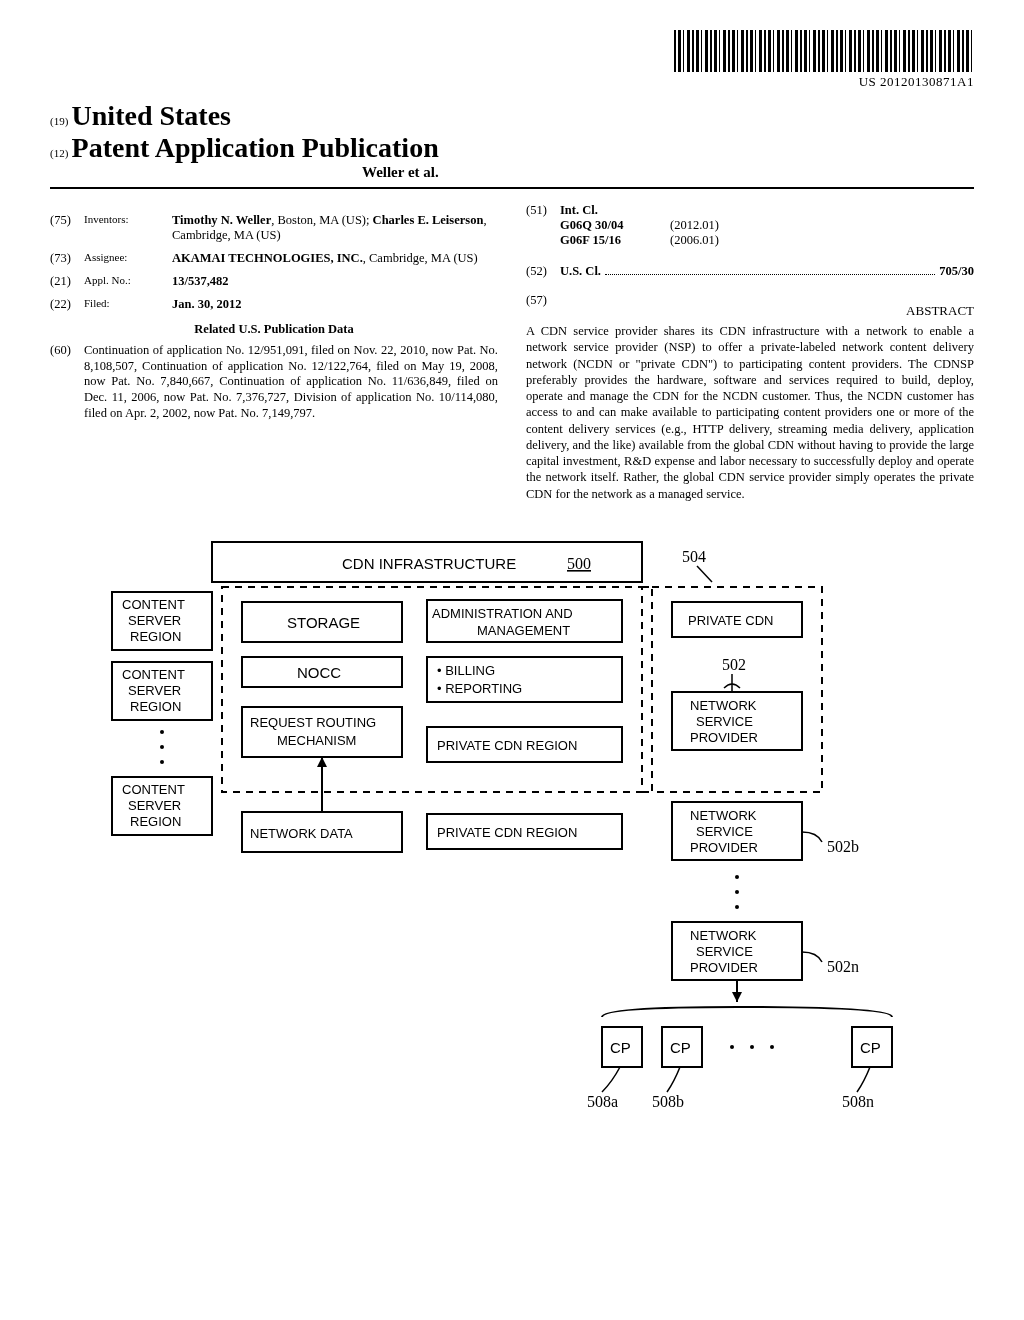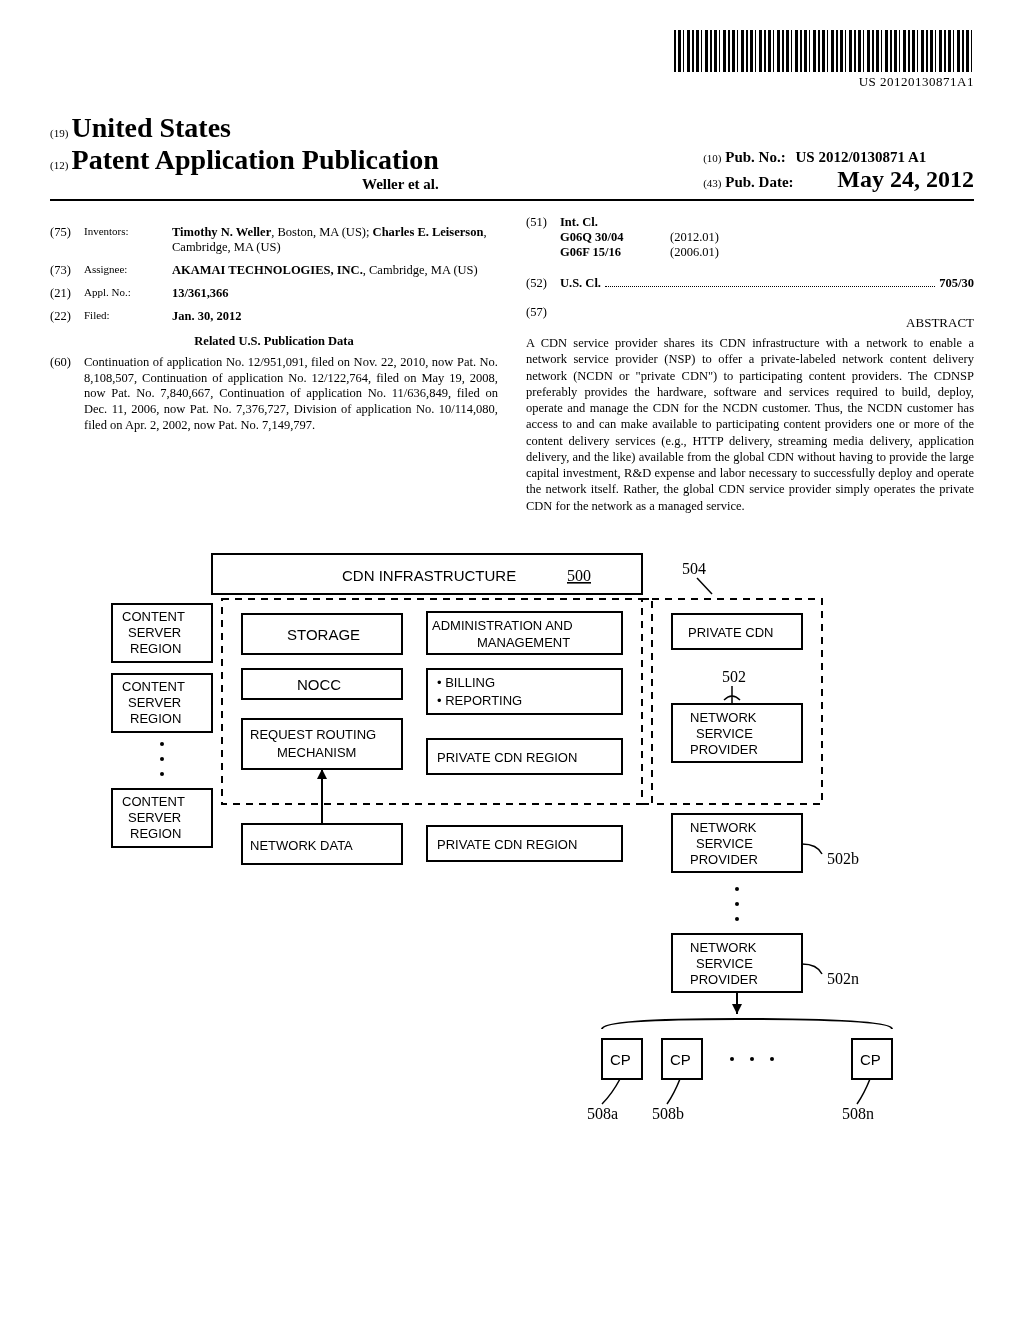--- a/index.html
+++ b/index.html
@@ -11,21 +11,21 @@
   padding: 30px 50px;
   width: 1024px;
   box-sizing: border-box;
 }
 .top-row { display:flex; justify-content:flex-end; align-items:flex-end; flex-direction:column; }
 .barcode {
   width: 300px; height: 42px;
   background: repeating-linear-gradient(90deg,#000 0 2px,#fff 2px 4px,#000 4px 7px,#fff 7px 9px,#000 9px 10px,#fff 10px 13px,#000 13px 16px,#fff 16px 18px);
 }
 .pubid-under { font-size: 13px; margin-top:2px; letter-spacing:0.5px; }
-.header-row { display:flex; justify-content:space-between; align-items:flex-end; margin-top:22px; }
+.header-row { display:flex; justify-content:space-between; align-items:flex-end; margin-top:10px; }
 .left-head { }
 .us { font-weight:bold; font-size:28px; }
 .pubtype { font-weight:bold; font-size:28px; }
 .authors-code { font-weight:bold; font-size:15px; }
 .sup { font-size:11px; }
 .right-head { font-size:15px; }
 .right-head .label { font-weight:bold; }
 .pubdate { font-weight:bold; font-size:24px; margin-left:40px;}
 .divider { border-top:2px solid #000; margin:6px 0 14px 0; }
 .columns { display:flex; gap:28px; }
@@ -64,32 +64,20 @@
     <div>
       <span class="sup">(19)</span>
       <span class="us">United States</span>
     </div>
     <div>
       <span class="sup">(12)</span>
       <span class="pubtype">Patent Application Publication</span>
     </div>
     <div class="authors-code" style="margin-left:28px;text-align:right;">Weller et al.</div>
   </div>
-  <div class="right-head">
-    <div>
-      <span class="sup">(10)</span>
-      <span class="label">Pub. No.:</span>
-      <span class="label" style="margin-left:6px;">US 2012/0130871 A1</span>
-    </div>
-    <div>
-      <span class="sup">(43)</span>
-      <span class="label">Pub. Date:</span>
-      <span class="pubdate">May 24, 2012</span>
-    </div>
-  </div>
 </div>
 
 <div class="divider"></div>
 
 <div class="columns">
   <div class="col">
     <div class="bibrow" style="margin-top:10px;">
       <div class="code">(75)</div>
       <div class="biblabel">Inventors:</div>
       <div class="bibval">
@@ -99,21 +87,21 @@
     <div class="bibrow">
       <div class="code">(73)</div>
       <div class="biblabel">Assignee:</div>
       <div class="bibval">
         <b>AKAMAI TECHNOLOGIES, INC.</b><span>, Cambridge, MA (US)</span>
       </div>
     </div>
     <div class="bibrow">
       <div class="code">(21)</div>
       <div class="biblabel">Appl. No.:</div>
-      <div class="bibval"><b>13/361,366</b></div>
+      <div class="bibval"><b>13/537,482</b></div>
     </div>
     <div class="bibrow">
       <div class="code">(22)</div>
       <div class="biblabel">Filed:</div>
       <div class="bibval"><b>Jan. 30, 2012</b></div>
     </div>
     <div class="related-head">Related U.S. Publication Data</div>
     <div class="bibrow">
       <div class="code">(60)</div>
       <div class="related-body">Continuation of application No. 12/951,091, filed on Nov. 22, 2010, now Pat. No. 8,108,507, Continuation of application No. 12/122,764, filed on May 19, 2008, now Pat. No. 7,840,667, Continuation of application No. 11/636,849, filed on Dec. 11, 2006, now Pat. No. 7,376,727, Division of application No. 10/114,080, filed on Apr. 2, 2002, now Pat. No. 7,149,797.</div>

